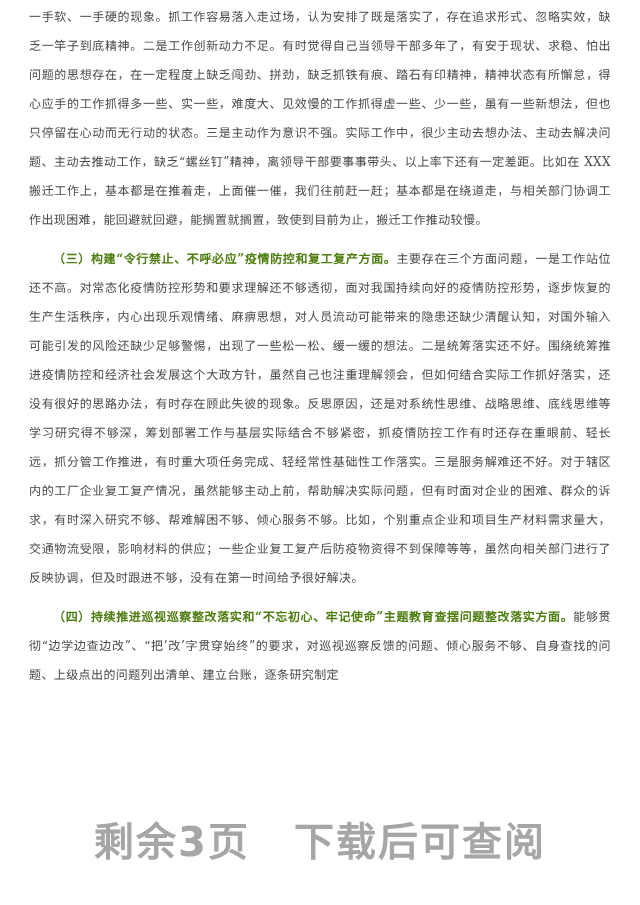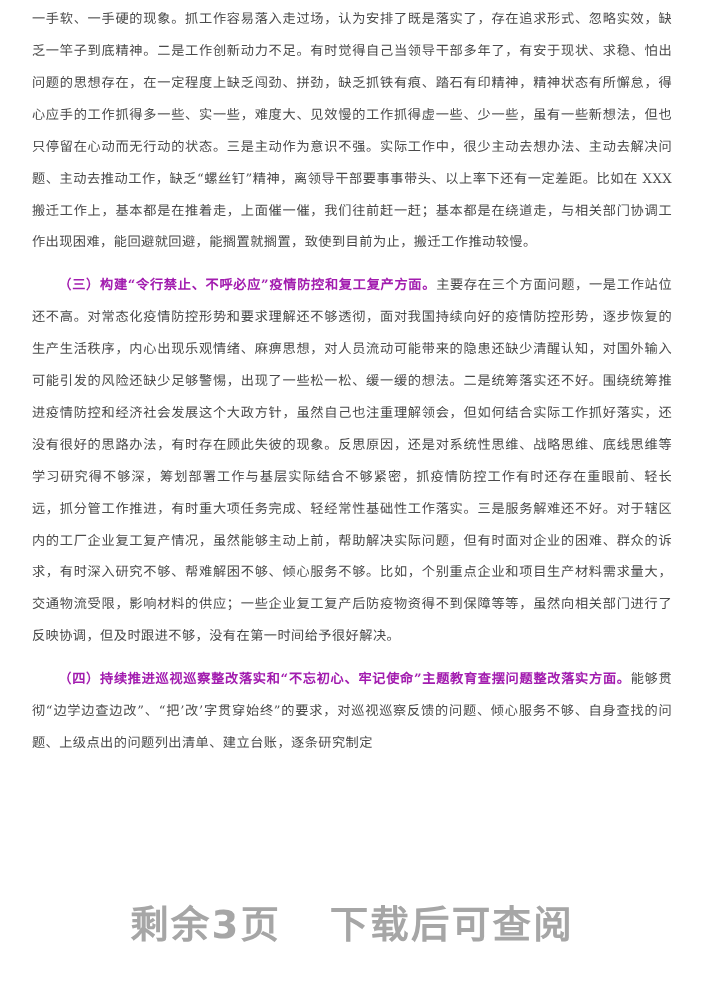--- a/index.html
+++ b/index.html
@@ -24,31 +24,31 @@
     letter-spacing: 0.4px;
     color: #4a4a4a;
     text-align: justify;
     text-justify: inter-ideograph;
   }
   .para.indent {
     text-indent: 2em;
   }
   .run-bold {
     font-weight: 700;
-    color: #a21caf;
+    color: #4d7c0f;
   }
   .footer-banner {
     position: absolute;
     left: 0;
     right: 0;
     top: 820px;
     text-align: center;
     font-family: "DejaVu Sans", "Liberation Sans", sans-serif;
     font-weight: 700;
-    font-size: 35px;
+    font-size: 40px;
     line-height: 44px;
     color: #a6a6a6;
     letter-spacing: 2px;
     white-space: nowrap;
   }
   .footer-banner .gap {
     display: inline-block;
     width: 44px;
   }
 </style>

